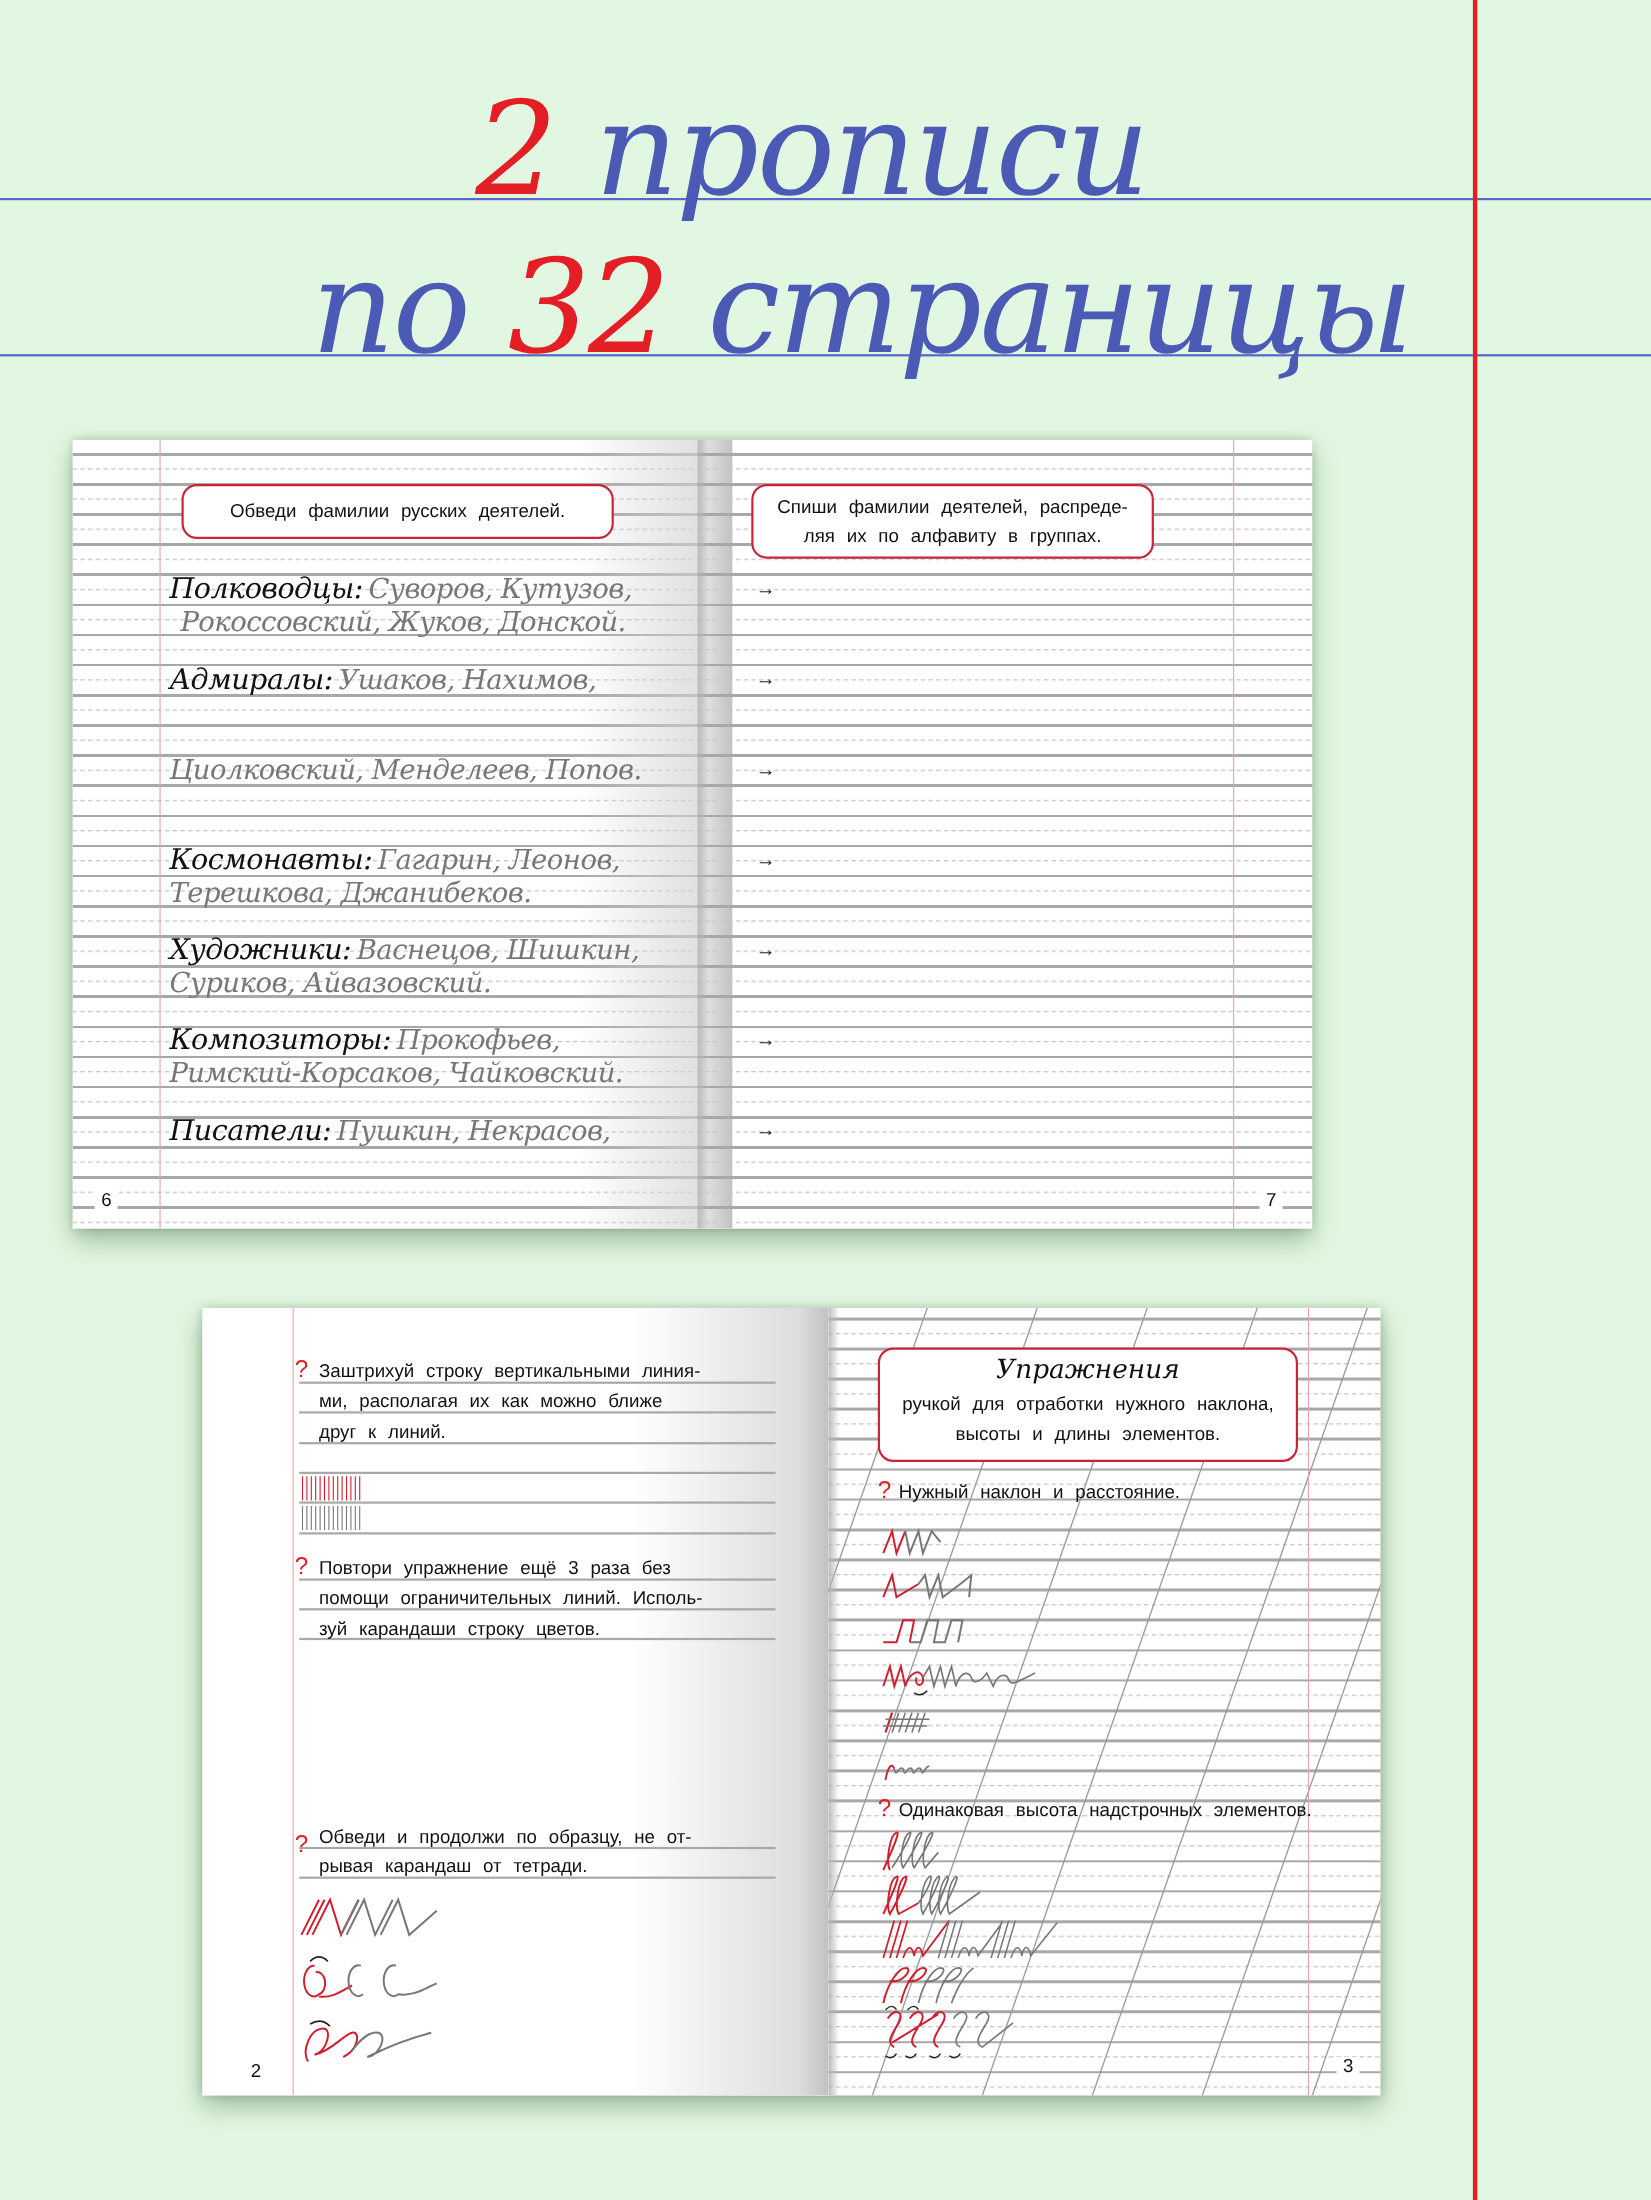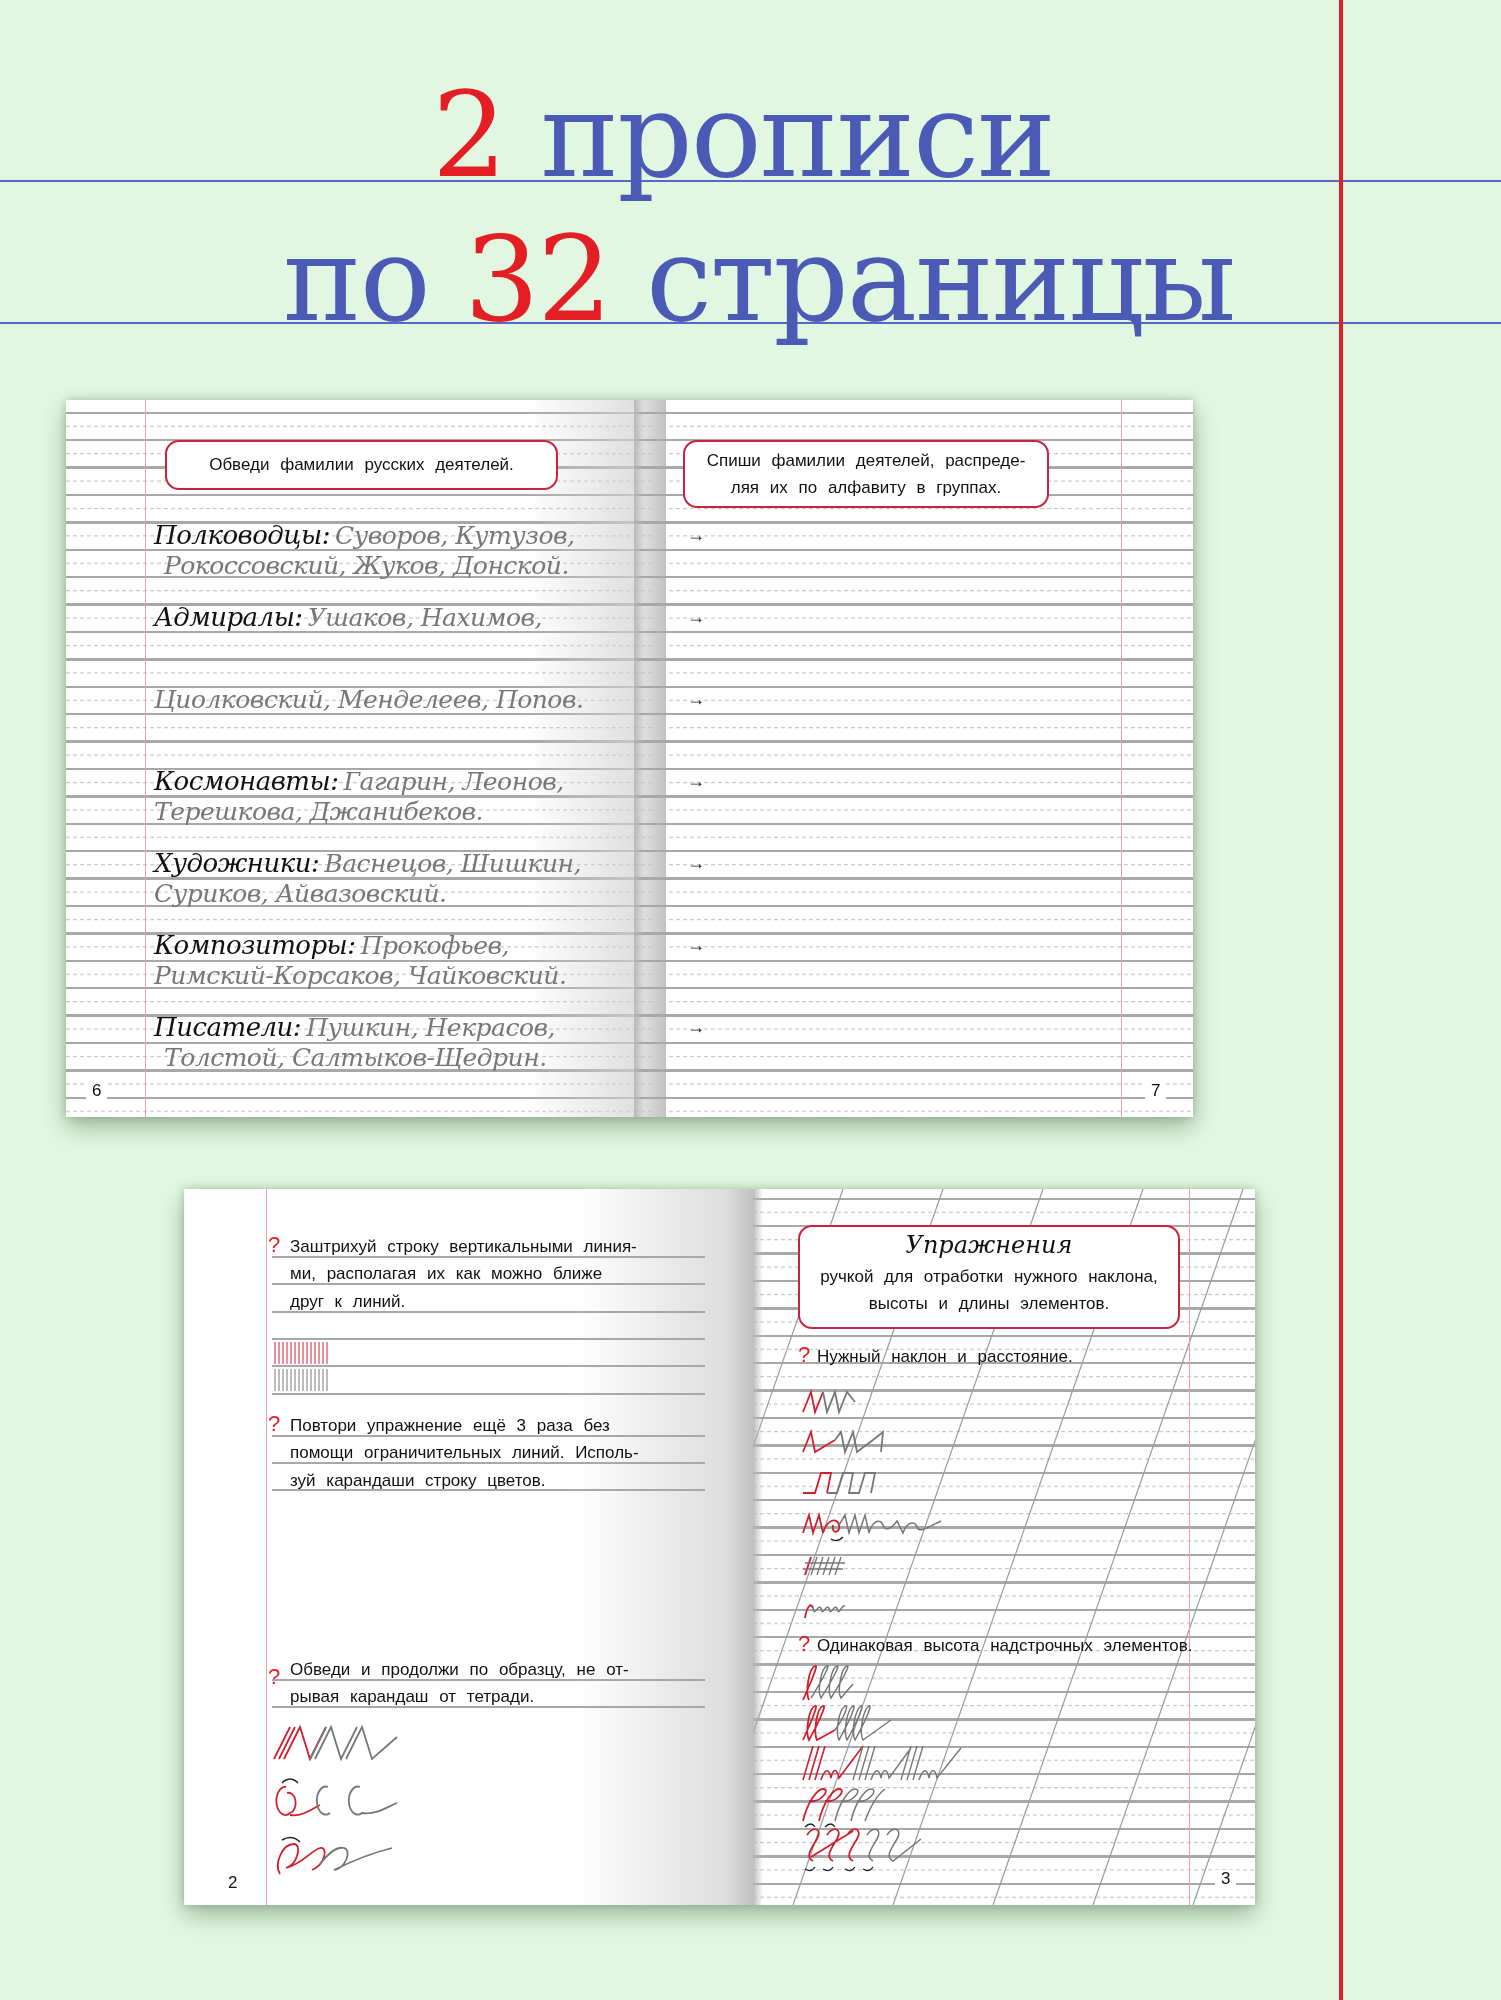--- a/index.html
+++ b/index.html
@@ -1,19 +1,19 @@
 <!DOCTYPE html>
 <html><head>
 <meta charset="utf-8">
 <style>
   html,body{margin:0;padding:0;}
   body{width:1501px;height:2000px;position:relative;overflow:hidden;background:#e2f7e1;font-family:"Liberation Sans",sans-serif;}
   .hline{position:absolute;left:0;width:1501px;height:2px;background:#5468c4;}
   .vline{position:absolute;top:0;height:2000px;width:4px;background:#e31e24;}
-  .title-line{position:absolute;font-family:"DejaVu Serif",serif;font-size:118px;line-height:1;letter-spacing:-2px;color:#4a5ab5;white-space:nowrap;}
+  .title-line{position:absolute;font-family:"DejaVu Serif",serif;font-style:italic;font-size:118px;line-height:1;letter-spacing:-2px;color:#4a5ab5;white-space:nowrap;}
   .title-line .num{color:#e31e24;}
   .spread{position:absolute;background:#fff;box-shadow:0 10px 22px rgba(70,110,70,0.45),0 0 8px rgba(70,110,70,0.3);overflow:hidden;}
   .page{position:absolute;top:0;bottom:0;overflow:hidden;}
   .ruled{background-image:
      repeating-linear-gradient(to bottom, transparent 0, transparent 11.7px, #a8a8a8 11.7px, #a8a8a8 14.1px, transparent 14.1px, transparent 27.4px); padding-left: 32px;
   }
   .margin-v{position:absolute;top:0;bottom:0;width:1px;background:#e6a3ad;}
   .shade-left{position:absolute;top:0;bottom:0;right:0;width:140px;background:linear-gradient(to right, rgba(220,220,220,0) 0%, rgba(210,210,210,0.75) 85%, rgba(190,190,190,0.95) 100%);}
   .shade-right{position:absolute;top:0;bottom:0;left:0;width:10px;background:linear-gradient(to right, rgba(180,180,180,0.9), rgba(230,230,230,0));}
   .box{position:absolute;border:2px solid #c8253a;border-radius:14px;background:#fff;text-align:center;font-size:17px;color:#111;word-spacing:6px;line-height:27px;}
@@ -79,21 +79,20 @@
     <div class="cursive" style="left:88px;top:450px;line-height:27.4px;">
       <div><span class="cat">Художники:</span> <span class="names">Васнецов, Шишкин,</span></div>
       <div><span class="names">Суриков, Айвазовский.</span></div>
     </div>
     <div class="cursive" style="left:88px;top:532px;line-height:27.4px;">
       <div><span class="cat">Композиторы:</span> <span class="names">Прокофьев,</span></div>
       <div><span class="names">Римский-Корсаков, Чайковский.</span></div>
     </div>
     <div class="cursive" style="left:88px;top:614px;line-height:27.4px;">
       <div><span class="cat">Писатели:</span> <span class="names">Пушкин, Некрасов,</span></div>
-      <div style="padding-left:10px;"><span class="names">Толстой, Салтыков-Щедрин.</span></div>
     </div>
 
     <div class="pgnum" style="left:20px;top:682px;">6</div>
   </div>
 
   <div class="page ruled" style="left:568px;width:559px;">
     <svg width="559" height="717" style="left:0;top:0;">
       <defs>
         <pattern id="dotsB" width="7" height="27.4" patternUnits="userSpaceOnUse" y="25.7">
           <rect x="0" y="0" width="4" height="1.2" fill="#c6c6c6"></rect>

